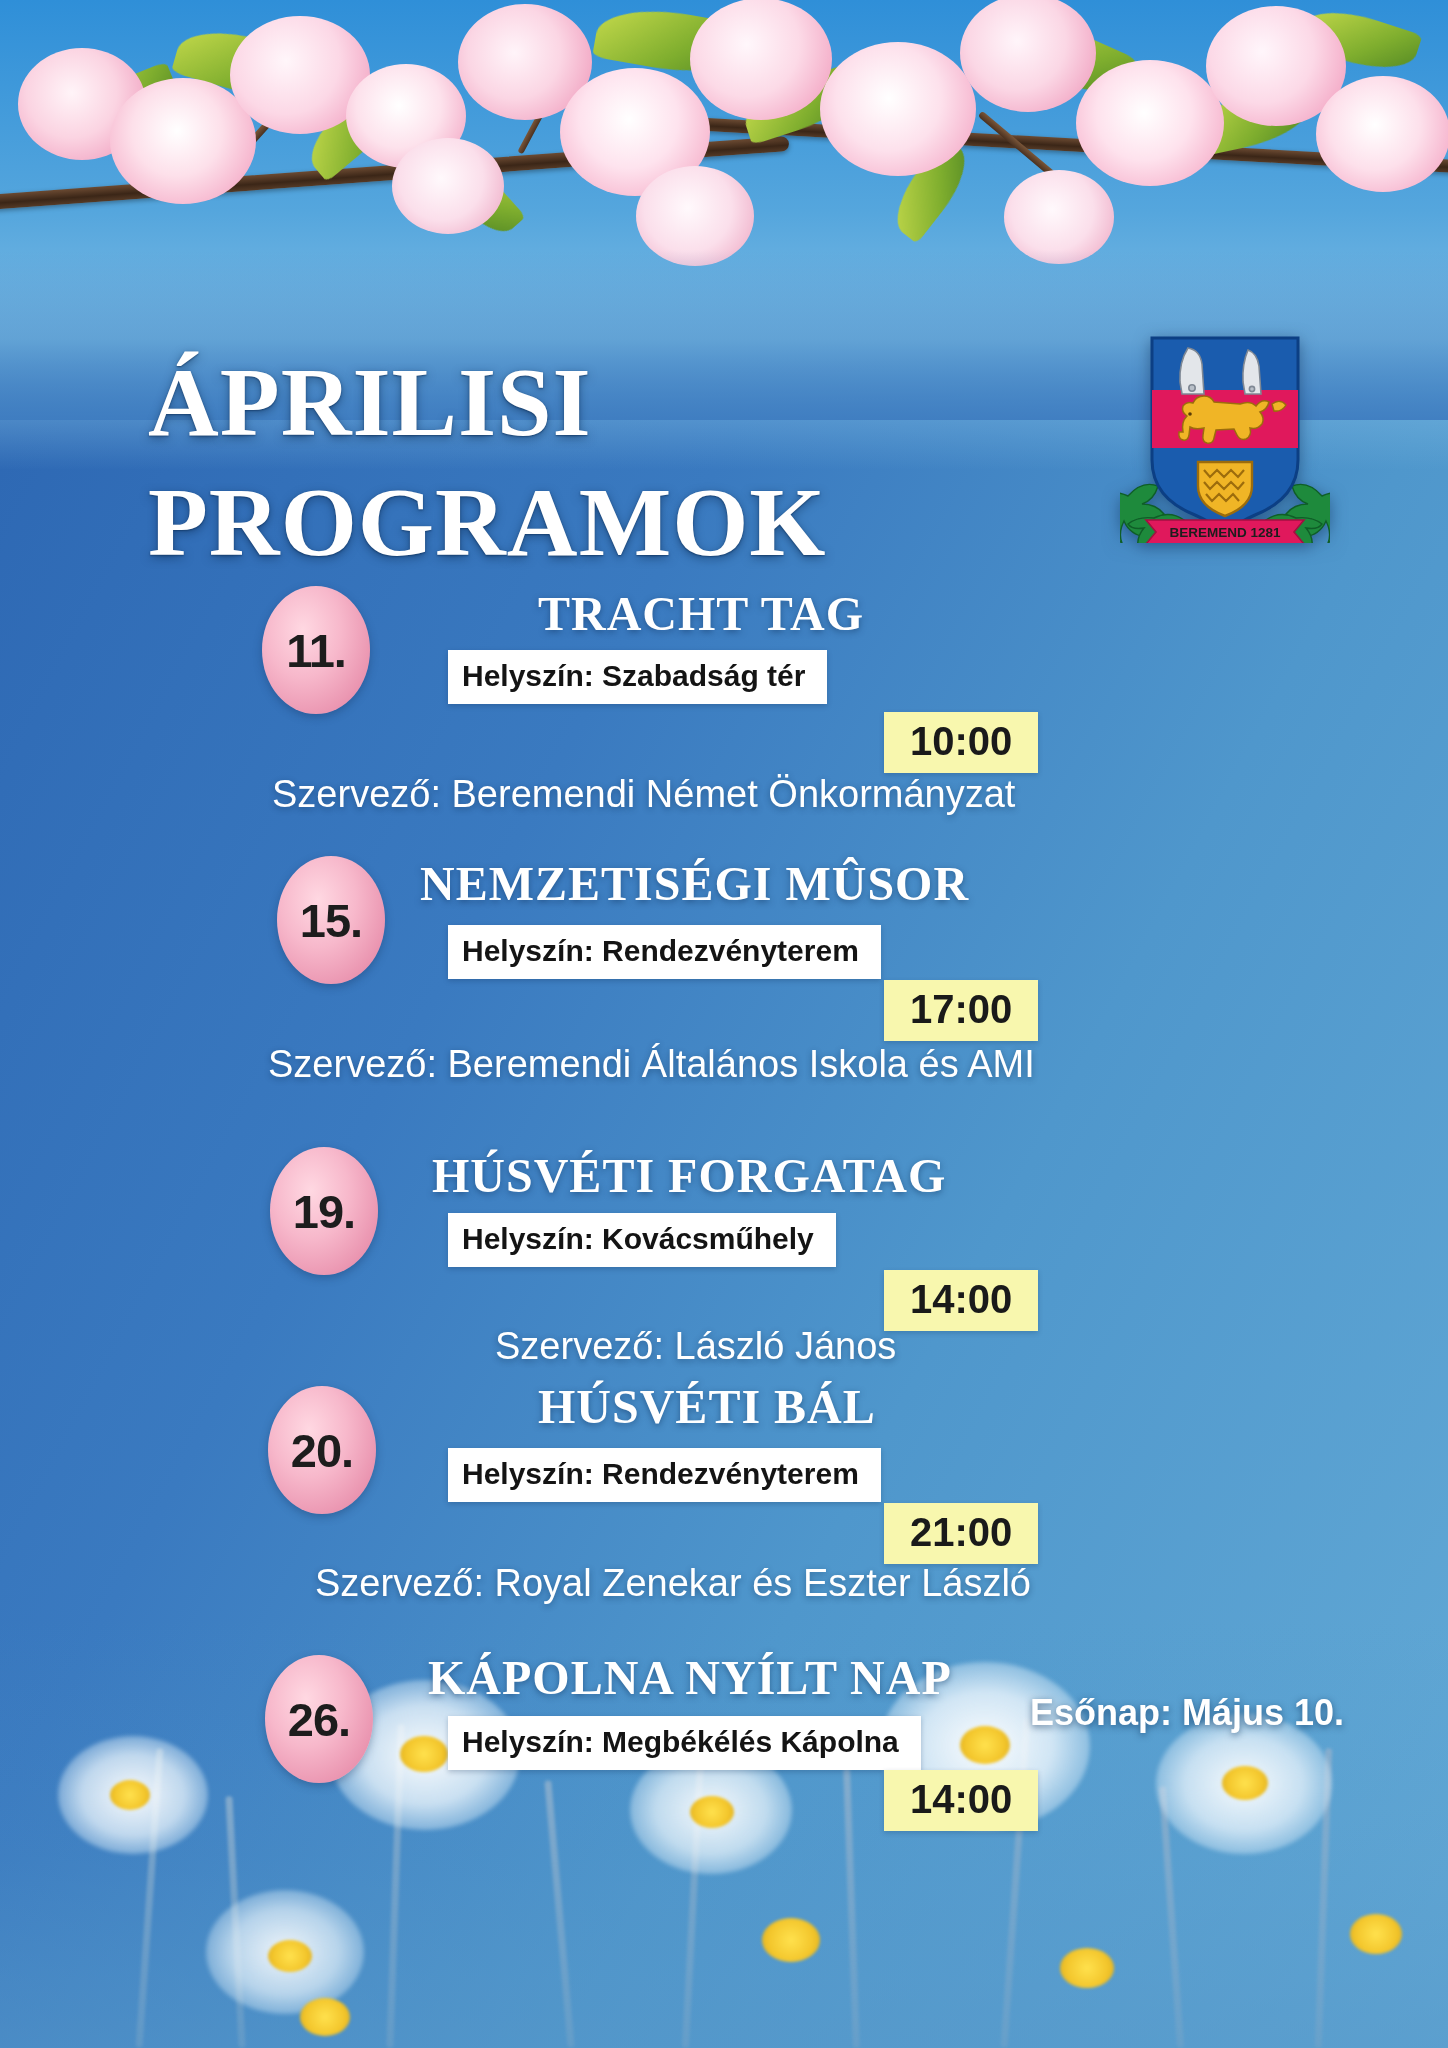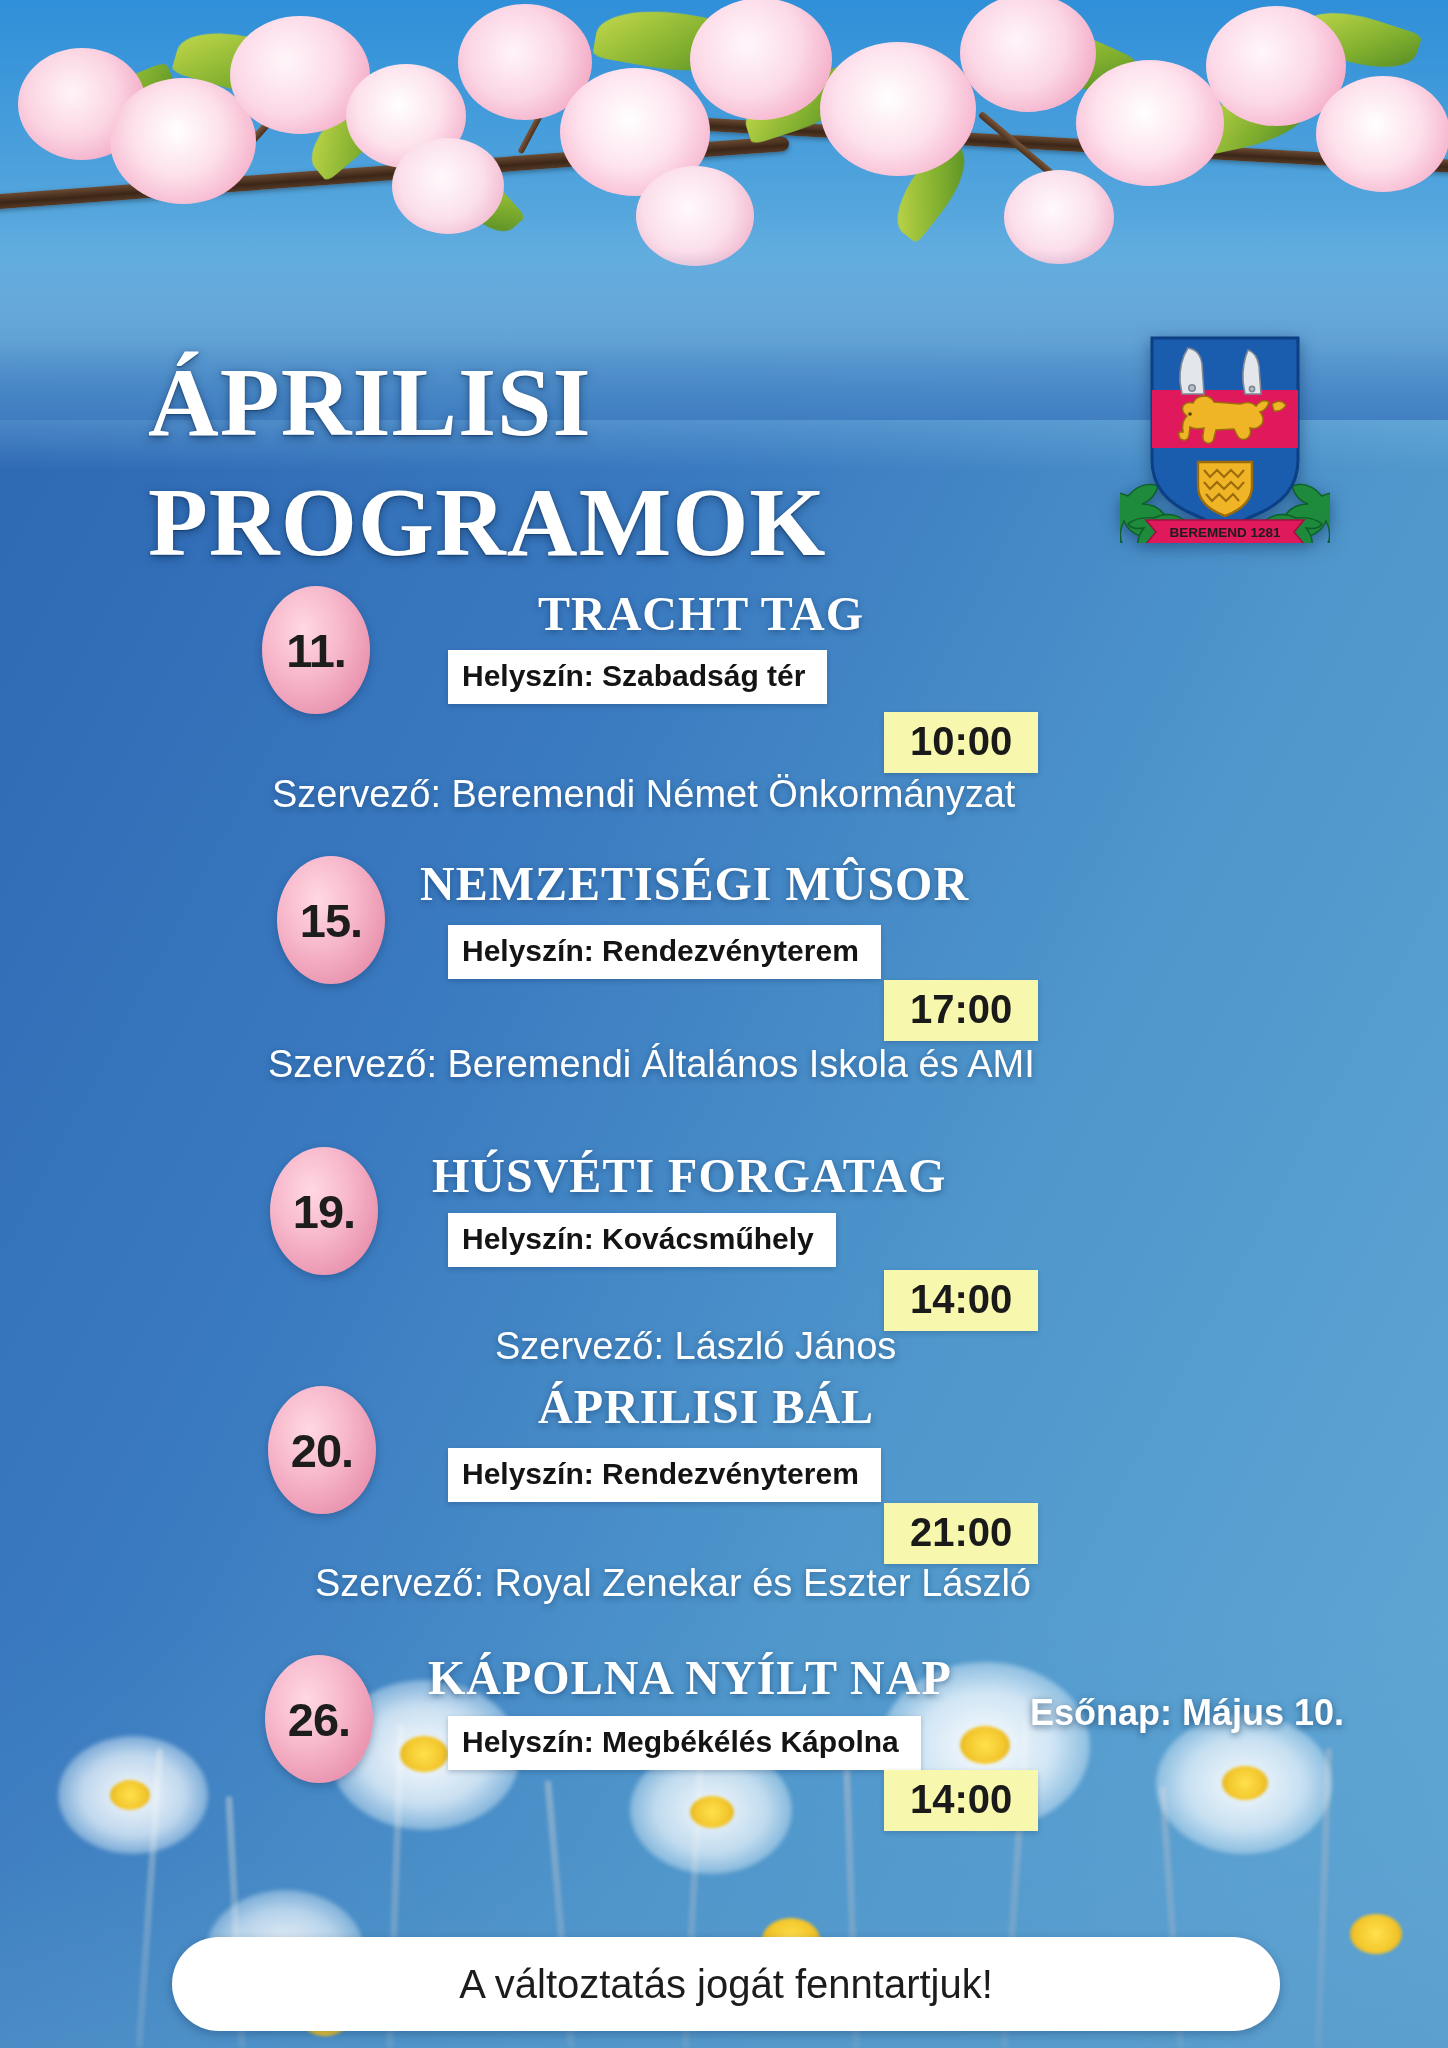--- a/index.html
+++ b/index.html
@@ -365,36 +365,33 @@
       <div class="ev-title" style="left:432px; top:1148px;">HÚSVÉTI FORGATAG</div>
       <div class="ev-place" style="left:448px; top:1213px;">Helyszín: Kovácsműhely</div>
       <div class="ev-time" style="left:884px; top:1270px;">14:00</div>
       <div class="ev-org" style="left:495px; top:1325px;">Szervező: László János</div>
     </div>
 
     <div class="event">
       <div class="daybadge" style="left:268px; top:1386px;">
         <span>20.</span>
       </div>
-      <div class="ev-title" style="left:538px; top:1379px;">ÁPRILISI BÁL</div>
+      <div class="ev-title" style="left:538px; top:1379px;">HÚSVÉTI BÁL</div>
       <div class="ev-place" style="left:448px; top:1448px;">Helyszín: Rendezvényterem</div>
       <div class="ev-time" style="left:884px; top:1503px;">21:00</div>
       <div class="ev-org" style="left:315px; top:1562px;">Szervező: Royal Zenekar és Eszter László</div>
     </div>
 
     <div class="event">
       <div class="daybadge" style="left:265px; top:1655px;">
         <span>26.</span>
       </div>
       <div class="ev-title" style="left:428px; top:1650px;">KÁPOLNA NYÍLT NAP</div>
       <div class="ev-note" style="left:1030px; top:1692px;">Esőnap: Május 10.</div>
       <div class="ev-place" style="left:448px; top:1716px;">Helyszín: Megbékélés Kápolna</div>
       <div class="ev-time" style="left:884px; top:1770px;">14:00</div>
     </div>
 
   </div>
 
 
-  <div class="disclaimer">
-    <span>A változtatás jogát fenntartjuk!</span>
-  </div>
 
 </div>
 
 </body></html>

